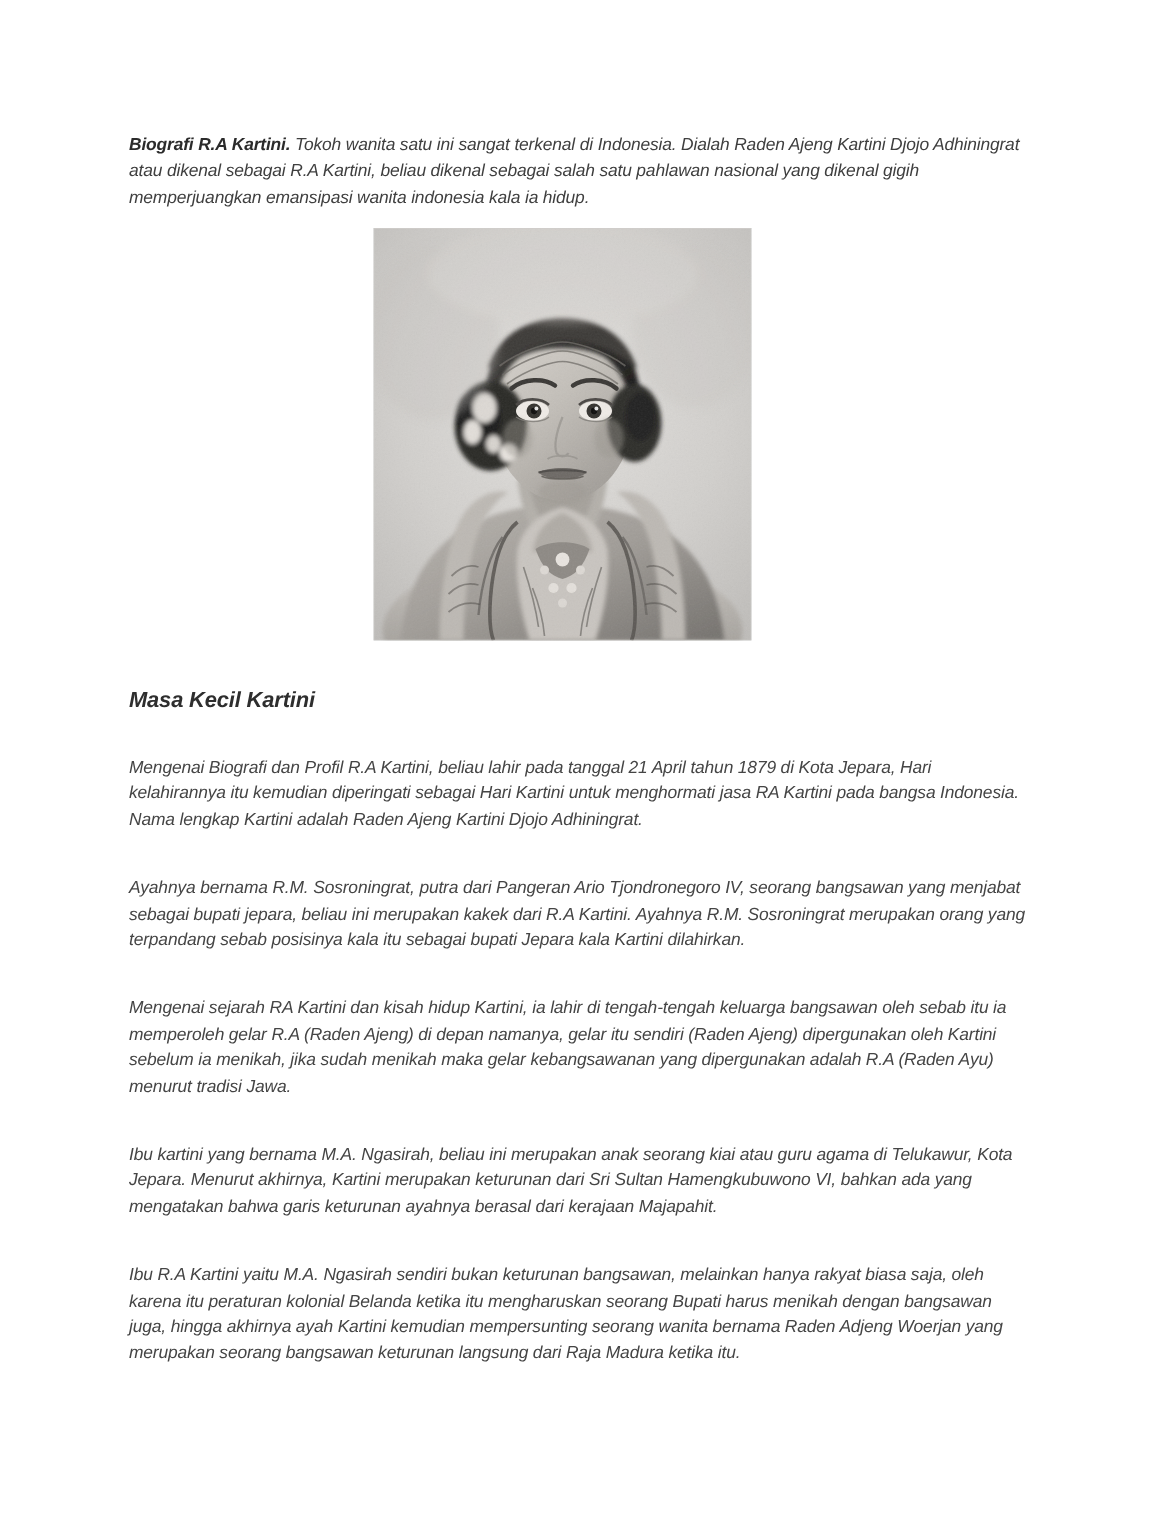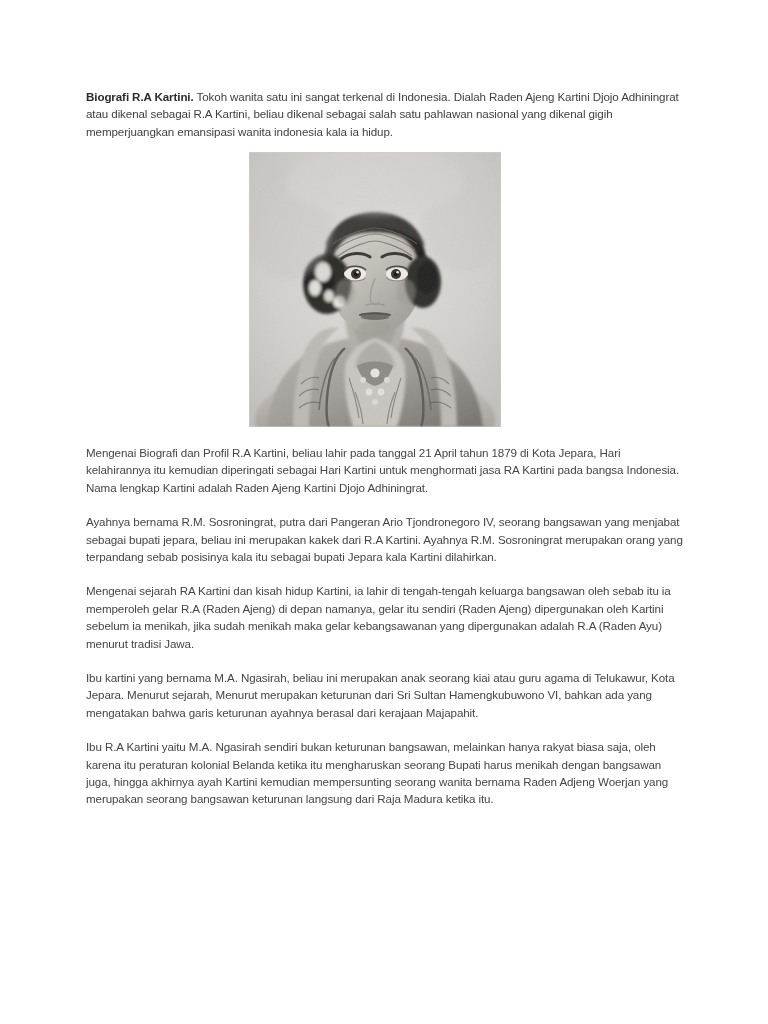--- a/index.html
+++ b/index.html
@@ -14,20 +14,21 @@
     color: #3b3b3b;
     overflow: hidden;
   }
   .page {
     position: relative;
     width: 768px;
     height: 1024px;
     background: #ffffff;
     box-sizing: border-box;
     padding: 88px 84px 0 86px;
+    font-style: italic;
   }
   .intro {
     font-size: 11.6px;
     line-height: 17.3px;
     color: #3f3f3f;
     margin: 0;
     text-align: left;
     letter-spacing: -0.1px;
   }
   .intro .lead {
@@ -56,21 +57,21 @@
     font-size: 14.6px;
     font-weight: bold;
     color: #2e2e2e;
     margin: 32px 0 0 0;
     letter-spacing: -0.1px;
   }
   p.body-par {
     font-size: 11.6px;
     line-height: 17.4px;
     color: #454545;
-    margin: 17px 0 0 0;
+    margin: 28px 0 0 0;
     letter-spacing: -0.1px;
     max-width: 600px;
   }
   p.body-par:first-of-type {
     margin-top: 16px;
   }
 </style>
 </head>
 <body>
 
@@ -247,20 +248,21 @@
           <ellipse cx="214" cy="66" rx="42" ry="54" fill="#c9c6c2"></ellipse>
           <ellipse cx="126" cy="30" rx="90" ry="34" fill="#d5d2ce"></ellipse>
         </g>
 
         <rect x="0" y="0" width="252" height="275" filter="url(#grain)" fill="none" opacity="0.55"></rect>
         <rect x="0" y="0" width="252" height="275" fill="none" stroke="#cfcdca" stroke-width="1"></rect>
       </svg>
     </div>
   </div>
 
+  <h2 class="section-title">Masa Kecil Kartini</h2>
 
   <p class="body-par">Mengenai Biografi dan Profil R.A Kartini, beliau lahir pada tanggal 21 April tahun 1879 di Kota Jepara, Hari kelahirannya itu kemudian diperingati sebagai Hari Kartini untuk menghormati jasa RA Kartini pada bangsa Indonesia. Nama lengkap Kartini adalah Raden Ajeng Kartini Djojo Adhiningrat.</p>
   <p class="body-par">Ayahnya bernama R.M. Sosroningrat, putra dari Pangeran Ario Tjondronegoro IV, seorang bangsawan yang menjabat sebagai bupati jepara, beliau ini merupakan kakek dari R.A Kartini. Ayahnya R.M. Sosroningrat merupakan orang yang terpandang sebab posisinya kala itu sebagai bupati Jepara kala Kartini dilahirkan.</p>
   <p class="body-par">Mengenai sejarah RA Kartini dan kisah hidup Kartini, ia lahir di tengah-tengah keluarga bangsawan oleh sebab itu ia memperoleh gelar R.A (Raden Ajeng) di depan namanya, gelar itu sendiri (Raden Ajeng) dipergunakan oleh Kartini sebelum ia menikah, jika sudah menikah maka gelar kebangsawanan yang dipergunakan adalah R.A (Raden Ayu) menurut tradisi Jawa.</p>
-  <p class="body-par">Ibu kartini yang bernama M.A. Ngasirah, beliau ini merupakan anak seorang kiai atau guru agama di Telukawur, Kota Jepara. Menurut sejarah, Menurut merupakan keturunan dari Sri Sultan Hamengkubuwono VI, bahkan ada yang mengatakan bahwa garis keturunan ayahnya berasal dari kerajaan Majapahit.</p>
+  <p class="body-par">Ibu kartini yang bernama M.A. Ngasirah, beliau ini merupakan anak seorang kiai atau guru agama di Telukawur, Kota Jepara. Menurut akhirnya, Kartini merupakan keturunan dari Sri Sultan Hamengkubuwono VI, bahkan ada yang mengatakan bahwa garis keturunan ayahnya berasal dari kerajaan Majapahit.</p>
   <p class="body-par">Ibu R.A Kartini yaitu M.A. Ngasirah sendiri bukan keturunan bangsawan, melainkan hanya rakyat biasa saja, oleh karena itu peraturan kolonial Belanda ketika itu mengharuskan seorang Bupati harus menikah dengan bangsawan juga, hingga akhirnya ayah Kartini kemudian mempersunting seorang wanita bernama Raden Adjeng Woerjan yang merupakan seorang bangsawan keturunan langsung dari Raja Madura ketika itu.</p>
 
 </div>
 
 </body></html>

